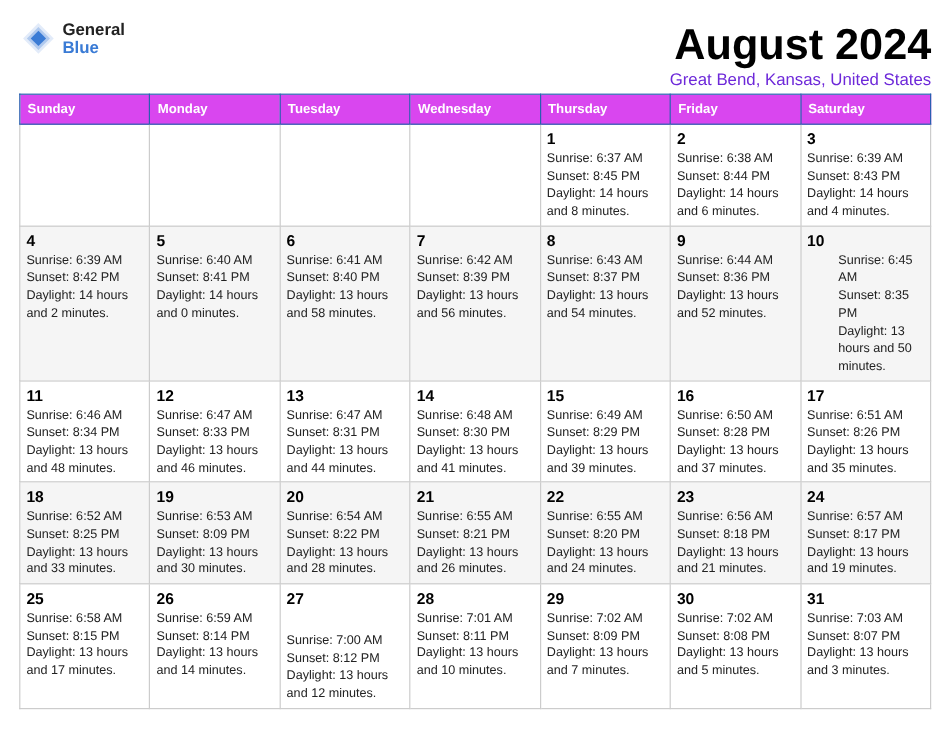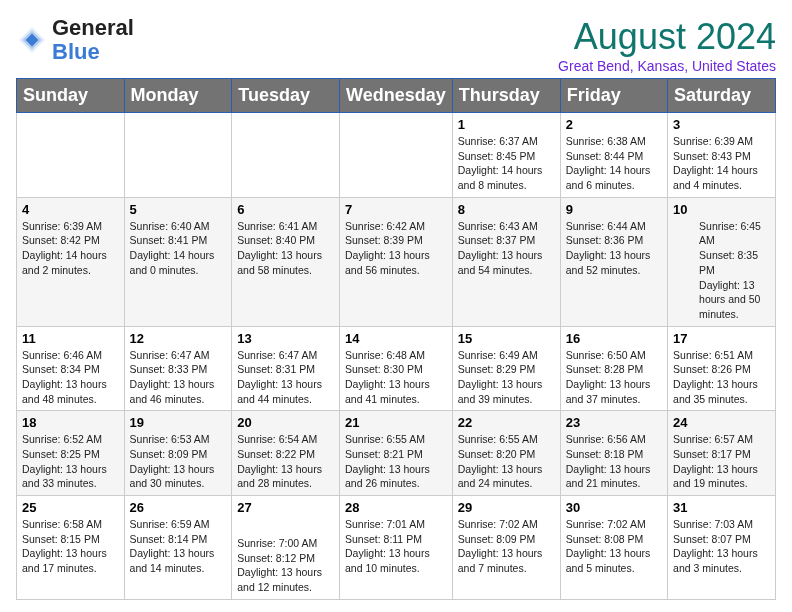--- a/index.html
+++ b/index.html
@@ -15,53 +15,53 @@
       justify-content: space-between;
       align-items: flex-start;
       margin-bottom: 4px;
     }
     .logo {
       display: flex;
       align-items: center;
       gap: 4px;
     }
     .logo-text {
-      font-size: 22px;
+      font-size: 14px;
       font-weight: bold;
       line-height: 1.1;
     }
     .logo-text .general { color: #222; }
     .logo-text .blue { color: #3a7bd5; }
     .logo-icon {
       width: 32px;
       height: 32px;
     }
     .title-block {
       text-align: right;
     }
     .month-title {
       font-size: 36px;
-      font-weight: normal;
-      color: #0f766e;
+      font-weight: bold;
+      color: #000000;
     }
     .subtitle {
       font-size: 14px;
       color: #6d28d9;
     }
     table {
       width: 100%;
       border-collapse: collapse;
       font-size: 11px;
     }
     thead th {
-      background: #737373;
+      background: #d946ef;
       color: #fff;
       text-align: left;
       padding: 6px 6px;
-      font-size: 18px;
+      font-size: 11px;
       font-weight: bold;
       border: 1px solid #2a5fb0;
     }
     tbody td {
       border: 1px solid #ccc;
       vertical-align: top;
       padding: 4px 5px;
       min-height: 80px;
       width: 14.28%;
     }

